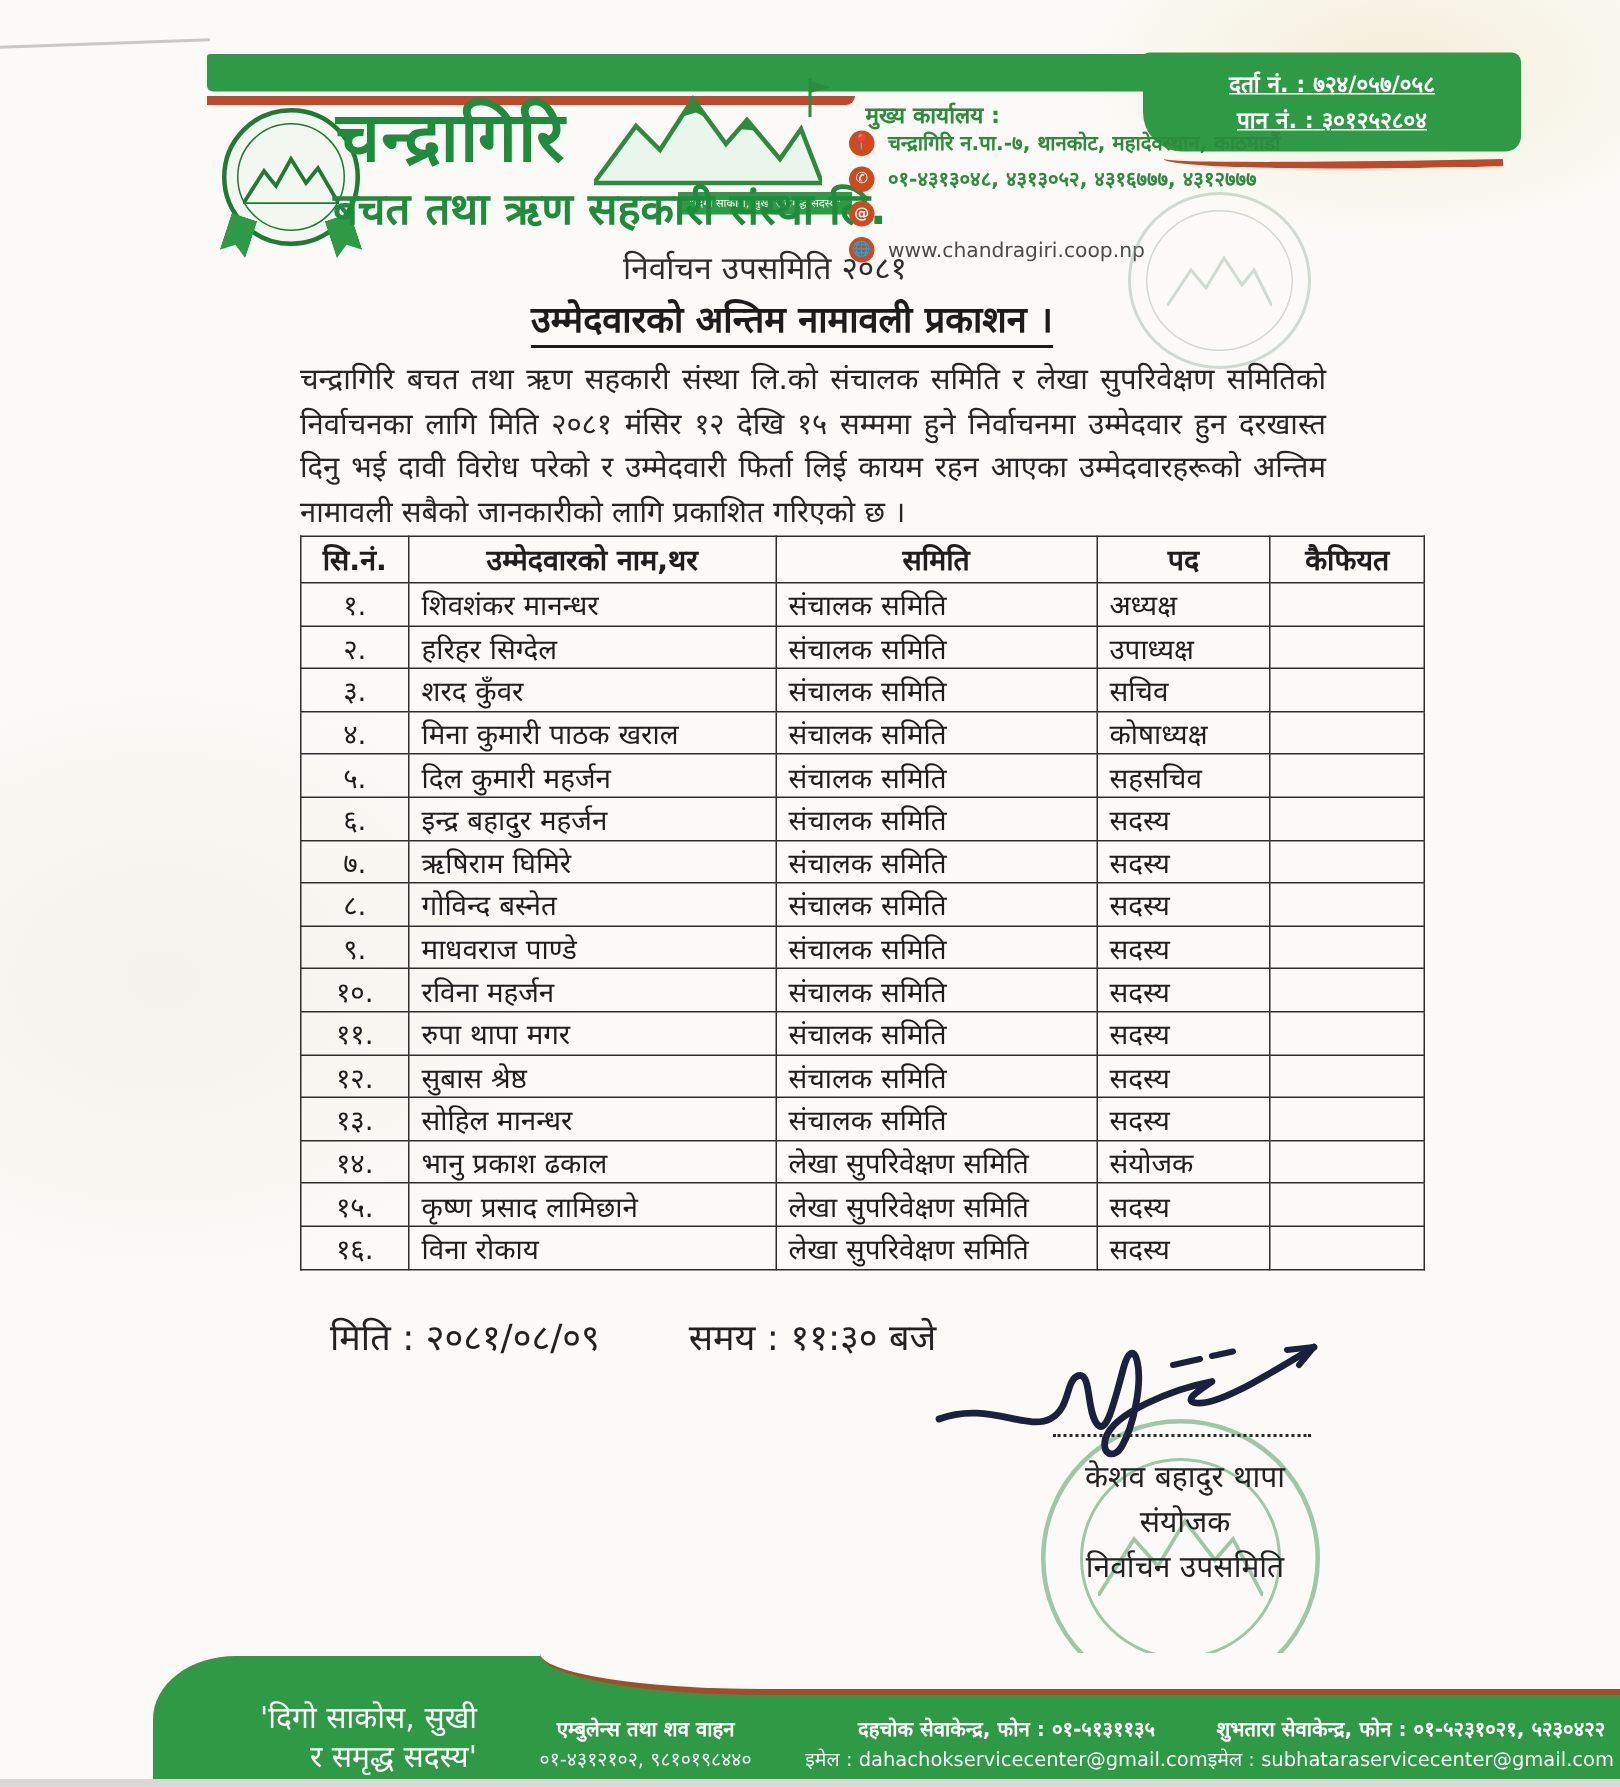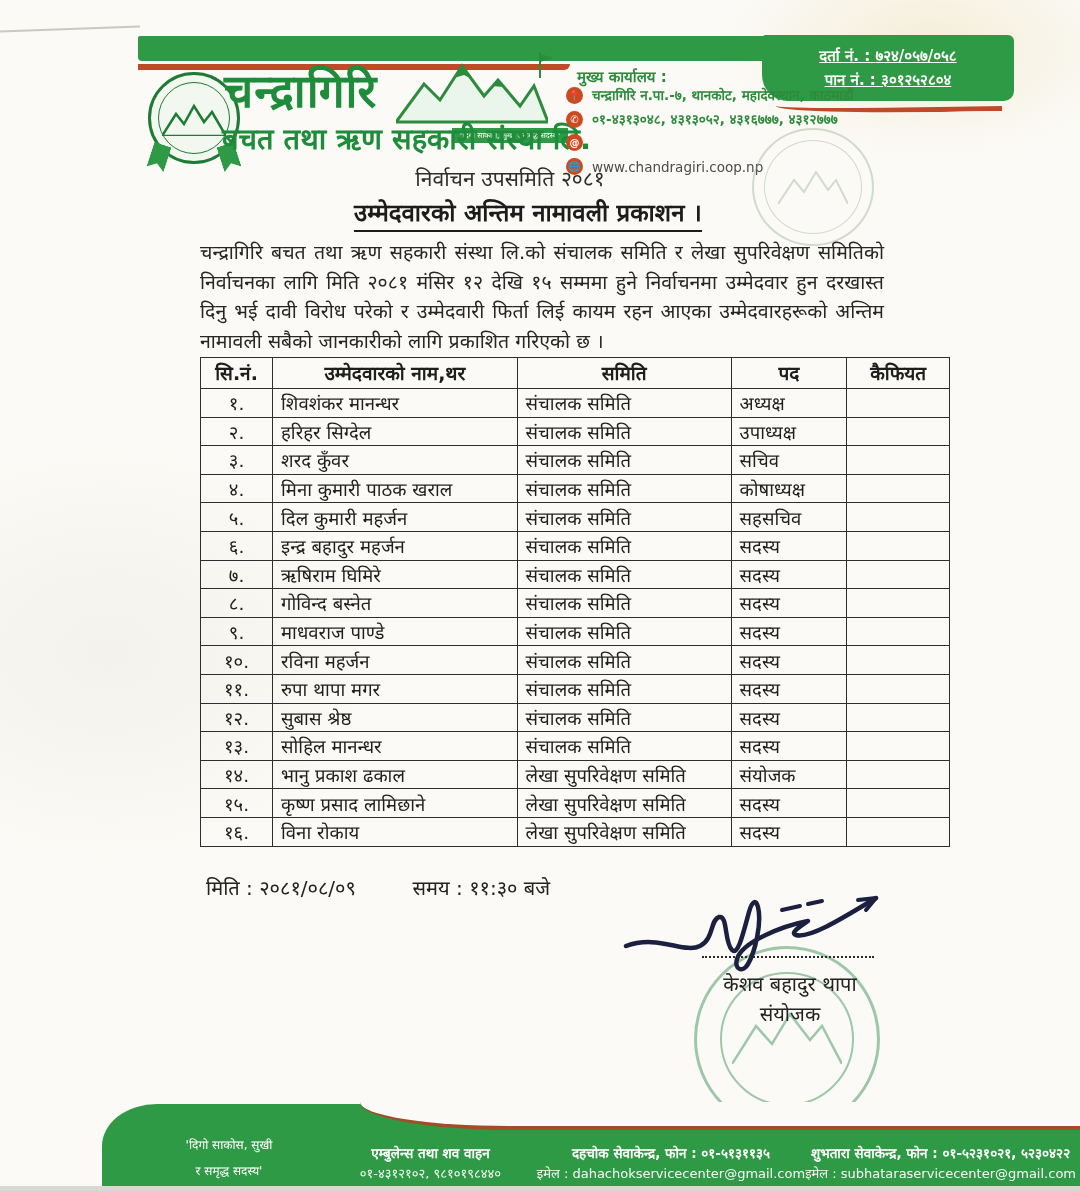--- a/index.html
+++ b/index.html
@@ -53,36 +53,36 @@
   .body-par { position:absolute; left:200px; top:238px; width:684px; font-size:19.5px; line-height:29.5px; text-align:justify; color:#262626; }
 
   
   table.cand { position:absolute; left:200px; top:357px; width:750px; border-collapse:collapse; color:#1e1e1e; }
   table.cand th, table.cand td { border:1.6px solid #2e2e2e; padding:1px 8px; }
   table.cand th { font-size:19px; font-weight:bold; text-align:center; height:31px; }
   table.cand td { font-size:18.5px; height:28.6px; }
   table.cand th:first-child, table.cand td:first-child { text-align:center; }
   col.c1{width:66px;} col.c2{width:224px;} col.c3{width:196px;} col.c4{width:106px;} col.c5{width:94px;}
 
-  .date-row { position:absolute; left:206px; top:874px; font-size:20px; color:#222; }
+  .date-row { position:absolute; left:220px; top:874px; font-size:24px; color:#222; }
   .date-row .gap { display:inline-block; width:44px; }
 
   
   .stamp-bottom { position:absolute; left:694px; top:946px; width:186px; height:186px; opacity:.45; }
   .stamp-bottom .o { position:absolute; inset:0; border:3px solid #2e8b4a; border-radius:50%; }
   .stamp-bottom .i { position:absolute; inset:26px; border:2px solid #2e8b4a; border-radius:50%; overflow:hidden; }
   .sig-svg { position:absolute; left:622px; top:890px; }
   .sig-dots { position:absolute; left:702px; top:956px; width:172px; border-bottom:2.5px dotted #2b2b2b; }
   .sig-name, .sig-role, .sig-com { position:absolute; left:655px; width:270px; text-align:center; color:#222; font-size:20px; }
   .sig-name { top:970px; } .sig-role { top:1000px; } .sig-com { top:1030px; }
 
   
   .footer { position:absolute; left:102px; right:0; top:1104px; bottom:0; background:#2f9a45; border-top-left-radius:55px 42px; }
   .footer-swoosh { position:absolute; left:258px; right:0; top:-2px; height:28px; background:#fbfaf6; border-bottom:4px solid #a34d28; border-bottom-left-radius:160px 30px; }
-  .slogan { position:absolute; left:22px; top:28px; width:210px; text-align:center; color:#fff; font-size:12px; line-height:26px; }
+  .slogan { position:absolute; left:6px; top:28px; width:210px; text-align:right; color:#fff; font-size:20px; line-height:26px; }
   .footer-cols { position:absolute; left:222px; right:4px; top:38px; display:flex; }
   .fcol { flex:1; text-align:center; }
   .fcol .t { color:#fff; font-weight:bold; font-size:13.5px; line-height:22px; white-space:nowrap; }
   .fcol .s { color:rgba(255,255,255,.96); font-size:13px; line-height:20px; white-space:nowrap;text-align:center; }
 </style>
 </head>
 <body>
 
 <div class="page">
   <div class="scan-edge-top"></div>
@@ -304,20 +304,21 @@
     </svg>
   </div>
   <svg class="sig-svg" width="262" height="90" viewBox="0 0 262 90">
     <path d="M4,56 C36,44 62,64 78,56 C92,49 88,30 97,27 C106,25 102,52 110,60 C116,66 121,44 127,22 C130,11 134,9 136,17 C140,33 133,62 126,74 C121,83 112,80 115,69 C120,52 160,36 186,31 C176,38 168,43 174,45 C188,49 224,26 254,8" fill="none" stroke="#1b2040" stroke-width="4.5" stroke-linecap="round" stroke-linejoin="round"></path>
     <path d="M160,20 L178,16 M186,14 L200,11" fill="none" stroke="#1b2040" stroke-width="4" stroke-linecap="round"></path>
     <path d="M254,8 L236,10 M254,8 L244,20" fill="none" stroke="#1b2040" stroke-width="4" stroke-linecap="round"></path>
   </svg>
   <div class="sig-dots"></div>
   <div class="sig-name">केशव बहादुर थापा</div>
   <div class="sig-role">संयोजक</div>
+  <div class="sig-com">निर्वाचन उपसमिति</div>
 
   <div class="footer">
     <div class="footer-swoosh"></div>
     <div class="slogan">
       <div>'दिगो साकोस, सुखी</div>
       <div>र समृद्ध सदस्य'</div>
     </div>
     <div class="footer-cols">
       <div class="fcol">
         <div class="t">एम्बुलेन्स तथा शव वाहन</div>

